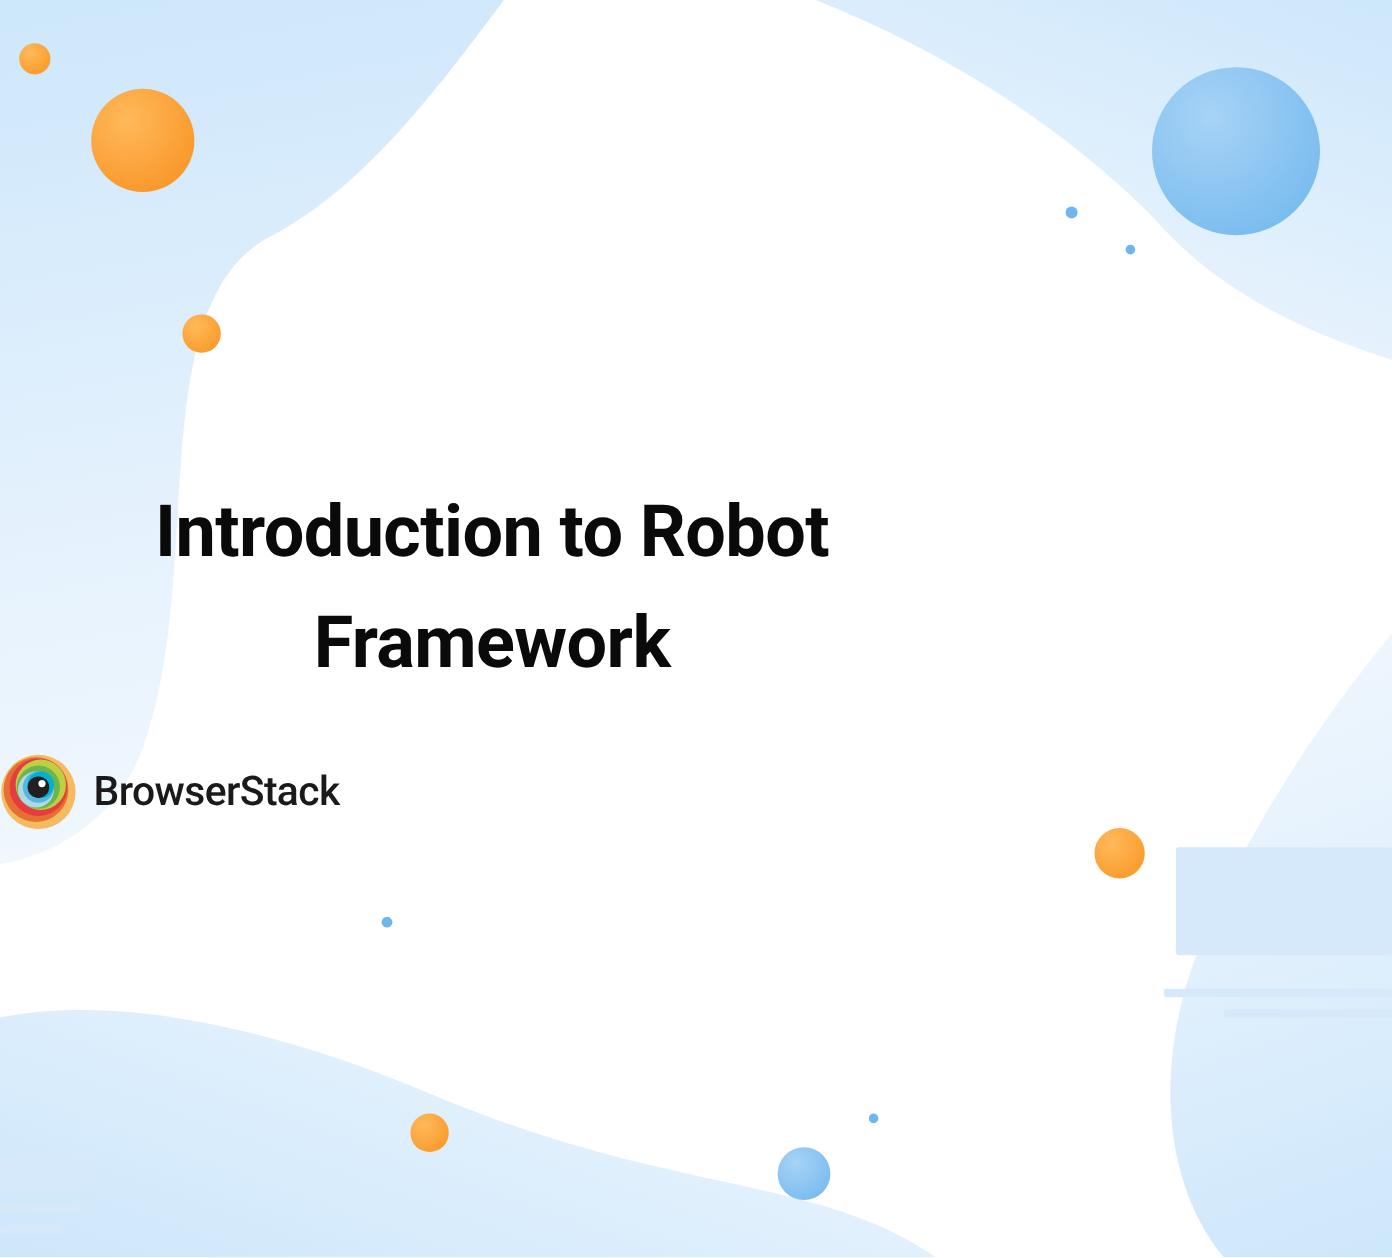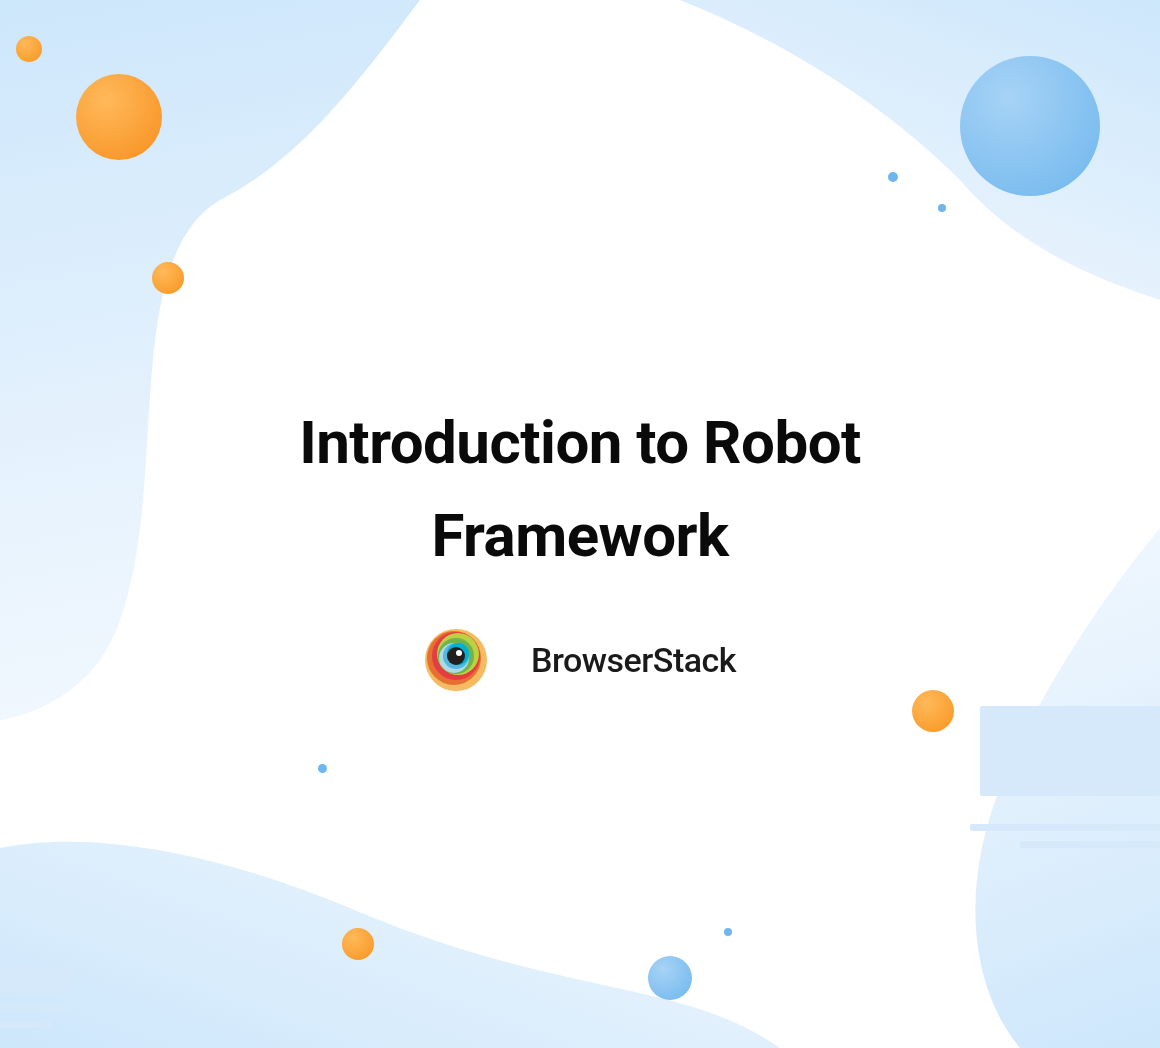--- a/index.html
+++ b/index.html
@@ -87,21 +87,21 @@
     .lines-br { bottom: 200px; right: 0; width: 200px; }
     .lines-br .bar:nth-child(1) { height: 90px; width: 180px; align-self: flex-end; }
     .lines-br .bar:nth-child(2) { width: 190px; height: 7px; align-self: flex-end; margin-top: 18px; }
     .lines-br .bar:nth-child(3) { width: 140px; height: 7px; align-self: flex-end; }
     .content {
       position: absolute;
       inset: 0;
       z-index: 2;
       display: flex;
       flex-direction: column;
-      align-items: center;
+      align-items: flex-start;
       justify-content: center;
       padding-top: 40px;
     }
     .title {
       font-size: 60px;
       font-weight: 700;
       color: #0a0a0a;
       text-align: center;
       line-height: 1.55;
       letter-spacing: -0.5px;
@@ -111,21 +111,20 @@
       display: flex;
       align-items: center;
       gap: 14px;
       margin-top: 46px;
     }
     .brand-text {
       font-size: 34px;
       font-weight: 500;
       color: #1a1a1a;
       letter-spacing: -0.5px;
-      margin-left: 29px;
     }
     .logo-svg { width: 64px; height: 64px; display: block; }
   </style>
 </head>
 <body>
 
 <div class="bg-container">
   <div class="blob-tl"></div>
   <div class="blob-tr"></div>
   <div class="blob-bl"></div>

